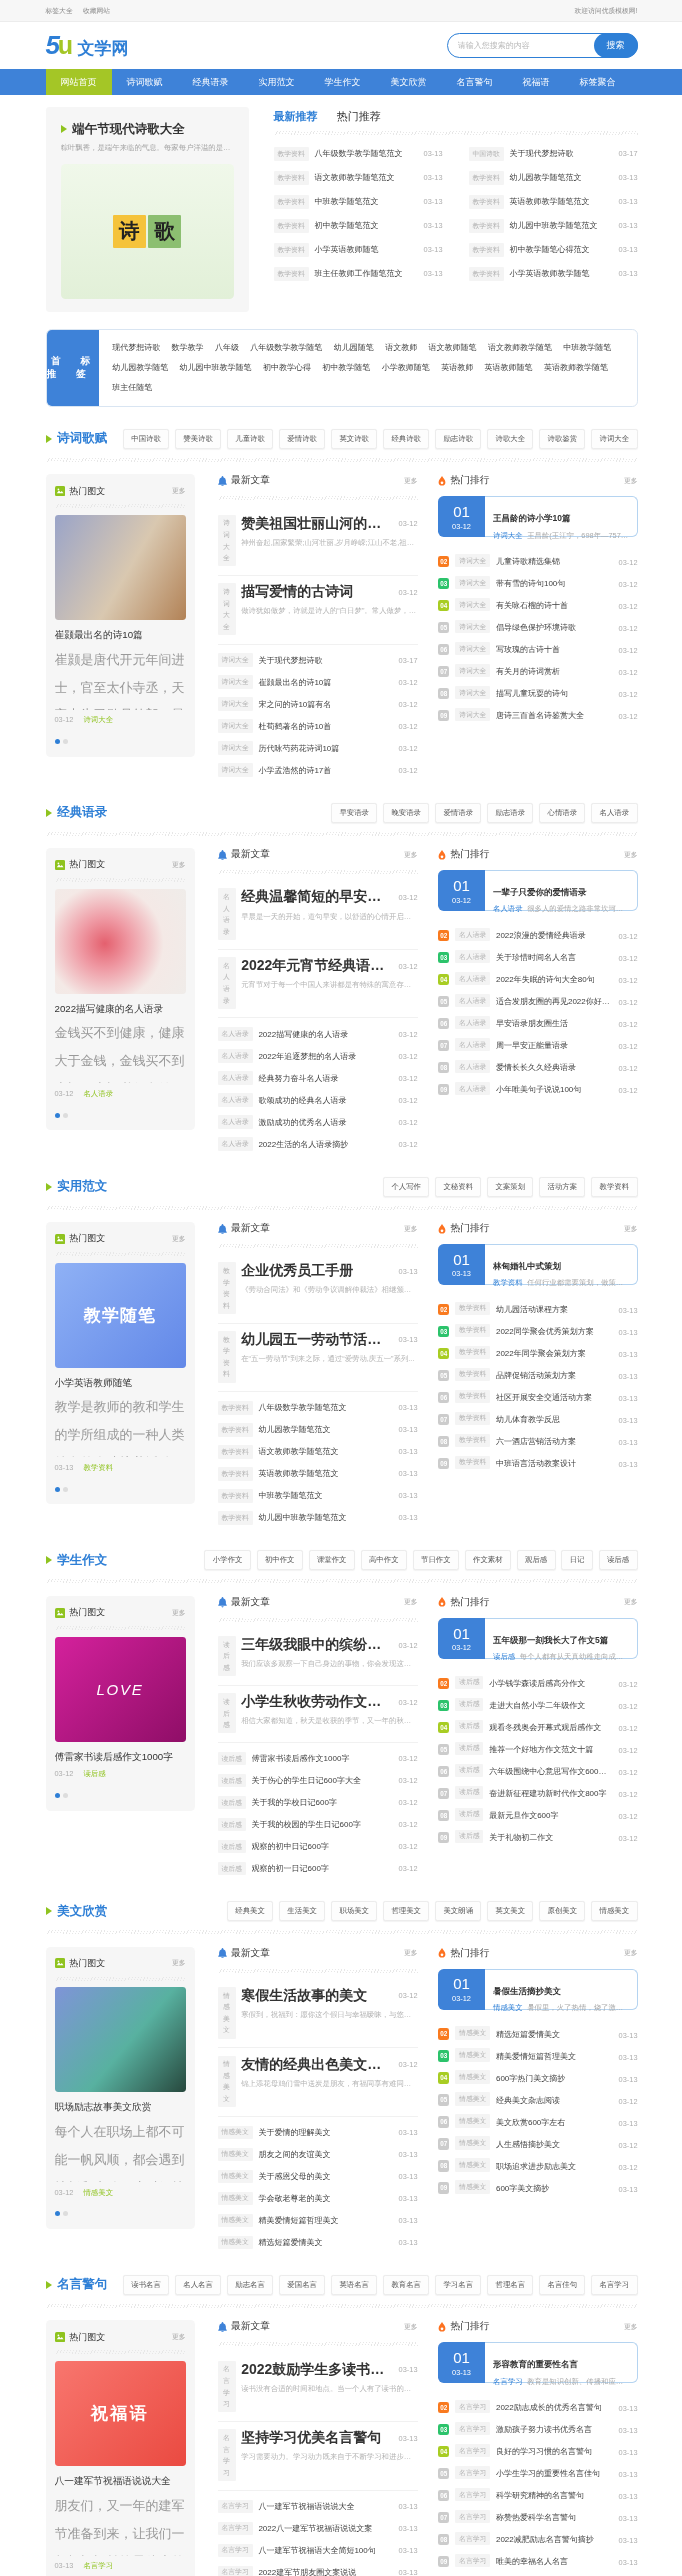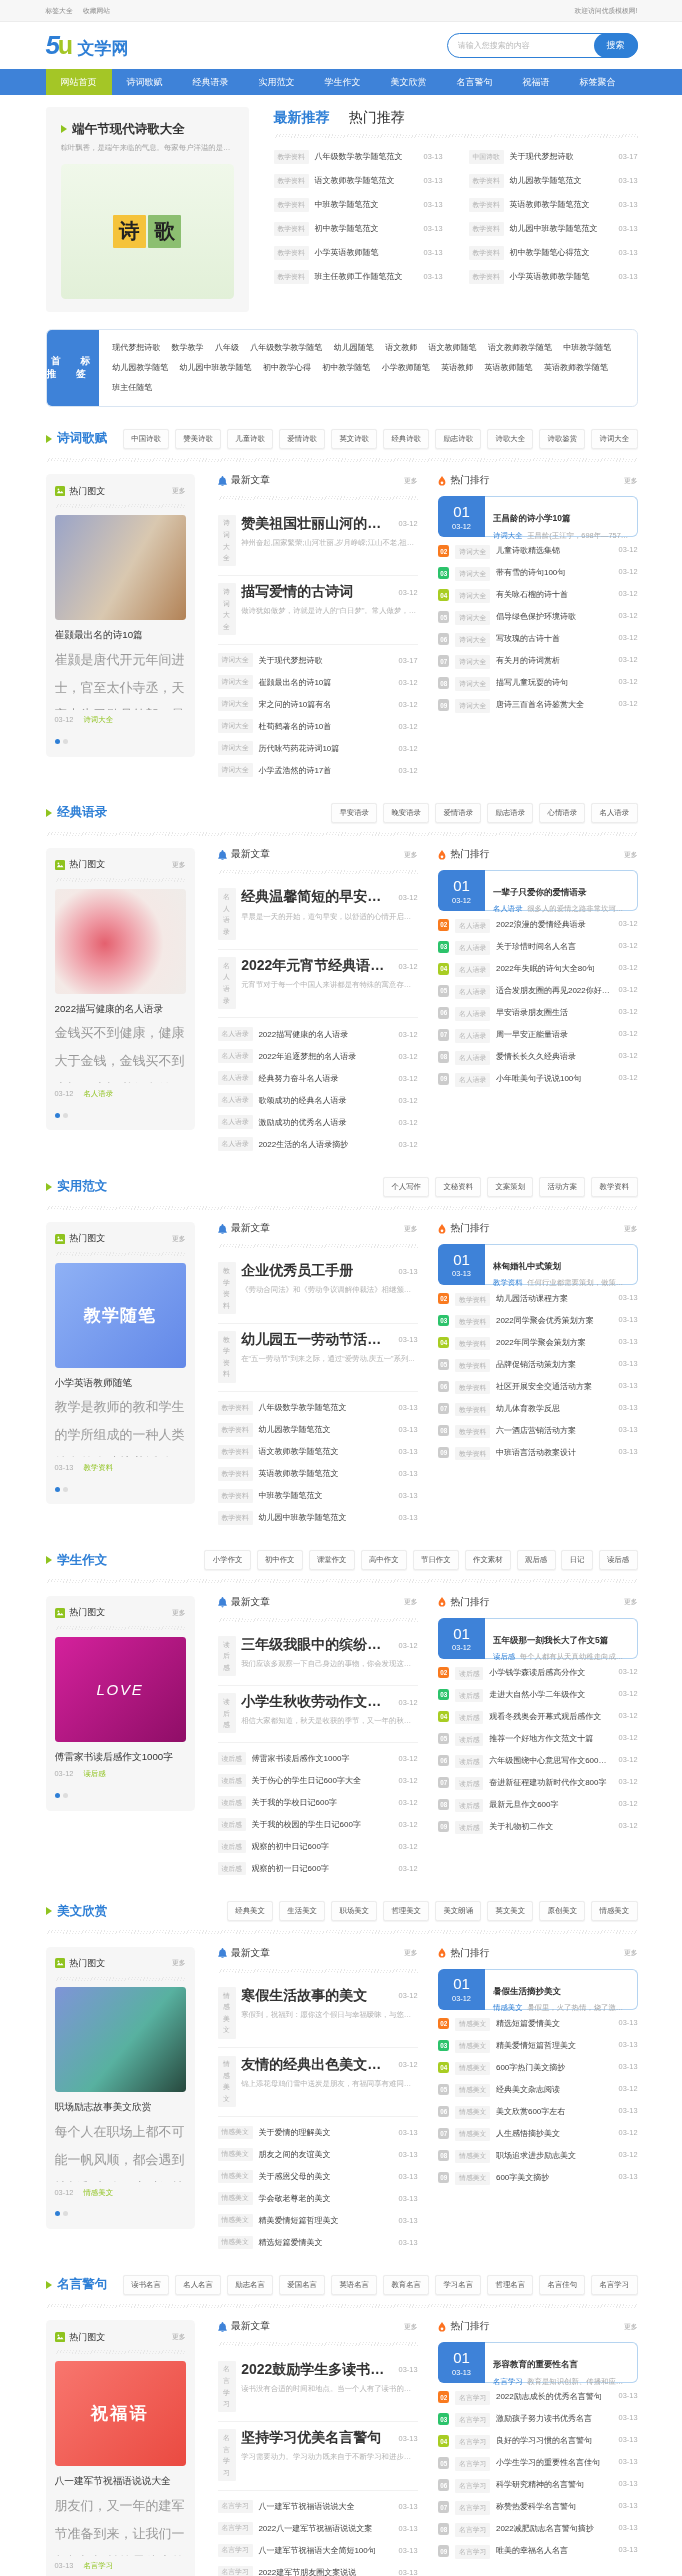--- a/index.html
+++ b/index.html
@@ -38,21 +38,21 @@
   .recommend{display:flex;margin-top:12.5px}
   .feature-card{width:203px;flex-shrink:0;background:var(--cardbg);border-radius:3.4px;padding:13.7px 15px}
   .feature-head{display:flex;align-items:center}
   .tri{width:0;height:0;border-left:6.3px solid var(--green);border-top:4px solid transparent;border-bottom:4px solid transparent;margin-right:5.7px;flex-shrink:0}
   .feature-head h2{font-size:12.5px;margin:0;color:#333;font-weight:bold}
   .feature-desc{font-size:7.4px;color:#a5a5a5;margin:5.7px 0 0;white-space:nowrap;overflow:hidden;text-overflow:ellipsis}
   .feature-img{margin-top:10.2px;height:135px;border-radius:4.6px;display:flex;align-items:center;justify-content:center;gap:2.3px}
   .fchar{width:33px;height:33px;display:flex;align-items:center;justify-content:center;font-size:20.5px;font-weight:bold;color:#222;border-radius:1.1px}
   .recommend-list{flex:1;margin-left:25px;min-width:0}
   .tabs{display:flex;gap:19.3px;align-items:baseline;margin-top:2.3px}
-  .tab{font-size:14px;color:#333}
+  .tab{font-size:11px;color:#333}
   .tab.active{color:var(--blue);font-weight:bold}
   .two-cols{display:flex;margin-top:4.6px}
   .two-cols .col{flex:1;min-width:0}
   .two-cols .col + .col{margin-left:26px}
   
   .art-row{display:flex;align-items:center;height:24px}
   .tagbox{display:inline-block;background:#f4f4f4;color:#b3b3b3;font-size:6.8px;padding:1.7px 4px;border-radius:1.1px;margin-right:5.7px;white-space:nowrap;flex-shrink:0}
   .art-title{flex:1;min-width:0;color:#404040;font-size:8px;overflow:hidden;white-space:nowrap;text-overflow:ellipsis}
   .date{color:#adadad;font-size:7.4px;margin-left:5.7px;flex-shrink:0}
   
@@ -102,21 +102,21 @@
   .rank{flex:1;min-width:0;margin-left:20.5px}
   .rank-top{display:flex;height:41px;margin:9px 0 8px}
   .rank-num{width:47px;flex-shrink:0;background:var(--blue2);border-radius:5.7px 0 0 5.7px;color:#fff;display:flex;flex-direction:column;align-items:center;justify-content:center;gap:1.7px}
   .rank-num .n{font-size:15px}
   .rank-num .d{font-size:7.4px}
   .rank-info{flex:1;min-width:0;border:0.6px solid #b5d4f1;border-left:0;border-radius:0 5.7px 5.7px 0;padding:16px 8px}
   .rt{display:block;font-weight:bold;font-size:8.5px;color:#333;white-space:nowrap;overflow:hidden;text-overflow:ellipsis}
   .ri{margin-top:5.1px;display:flex;font-size:7.4px;min-width:0}
   .rtag{color:var(--blue);margin-right:4.6px;white-space:nowrap;flex-shrink:0}
   .rdesc{color:#aaa;flex:1;min-width:0;white-space:nowrap;overflow:hidden;text-overflow:ellipsis}
-  .rank-row{display:flex;align-items:flex-start;height:22px}
+  .rank-row{display:flex;align-items:flex-end;height:22px}
   .rnum{width:11.4px;height:11.4px;border-radius:2.3px;background:#ccc;color:#fff;font-size:6.3px;font-weight:bold;display:flex;align-items:center;justify-content:center;margin-right:5.7px;flex-shrink:0}
   .rank-rows .rank-row:nth-of-type(1) .rnum{background:#f97a1f}
   .rank-rows .rank-row:nth-of-type(2) .rnum{background:#2cc36b}
   .rank-rows .rank-row:nth-of-type(3) .rnum{background:#a8cd23}
 </style>
 </head>
 <body>
 
 <div class="topbar">
   <div class="container topbar-inner">

